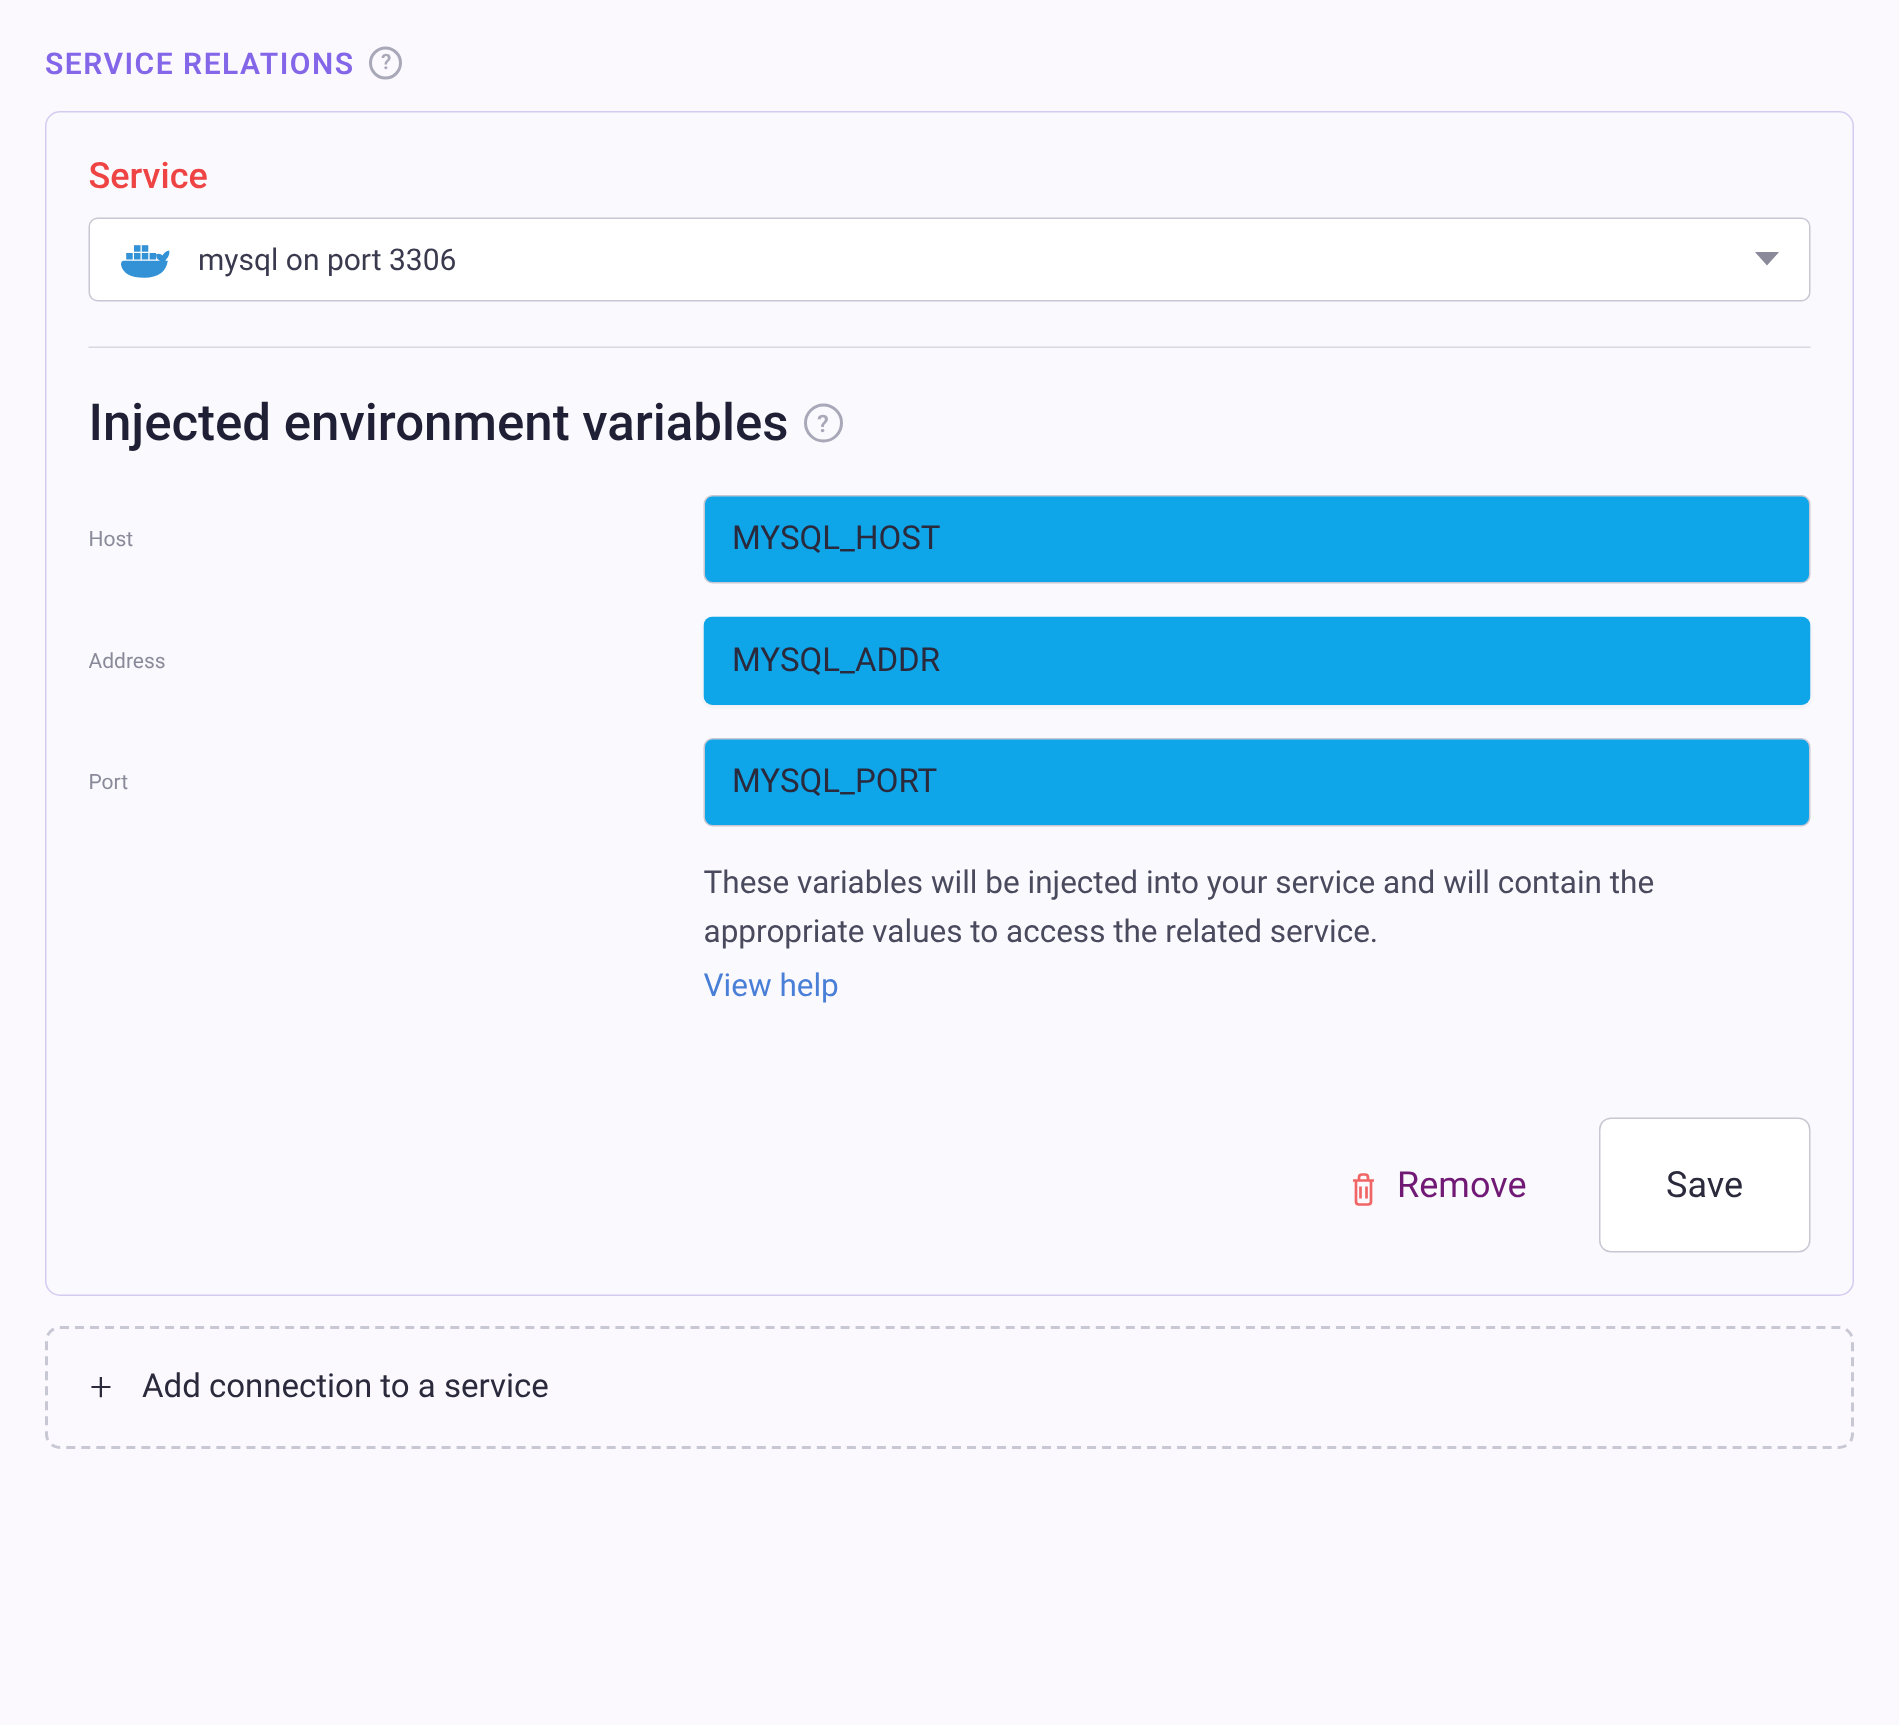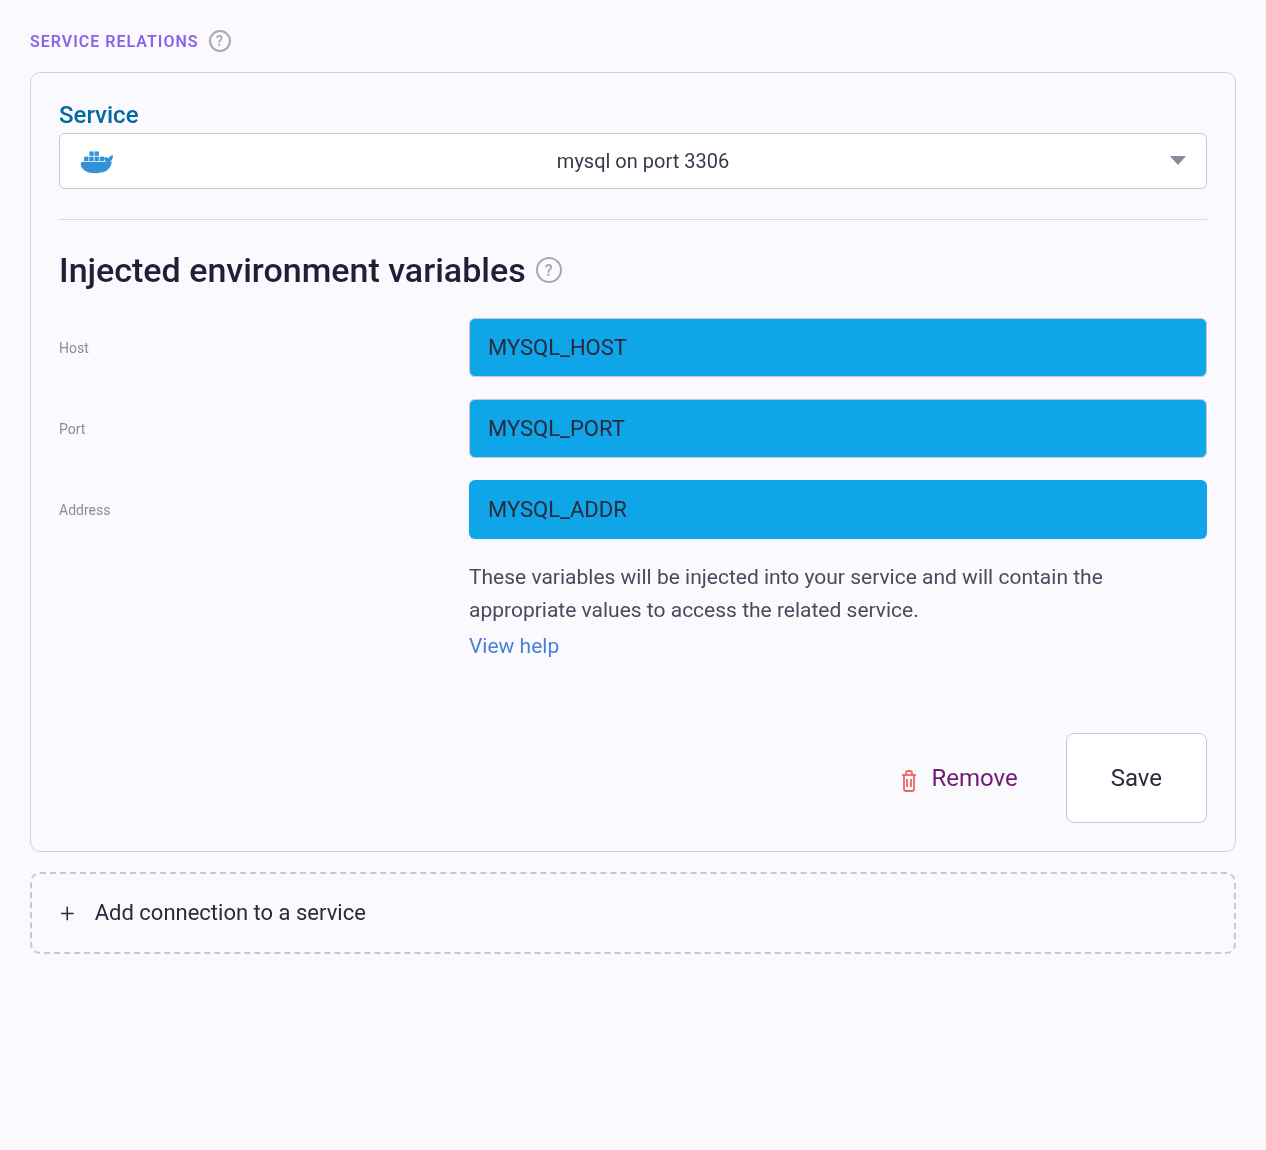--- a/index.html
+++ b/index.html
@@ -14,21 +14,21 @@
       color: #2a2a3c;
     }
     .section-header {
       display: flex;
       align-items: center;
       gap: 10px;
       margin-bottom: 20px;
     }
     .section-title {
       color: #8466e8;
-      font-size: 16px;
+      font-size: 20px;
       font-weight: 600;
       letter-spacing: 1px;
     }
     .help-icon {
       width: 22px;
       height: 22px;
       border: 2px solid #a8a8b8;
       border-radius: 50%;
       display: flex;
       align-items: center;
@@ -55,39 +55,38 @@
     }
     .card {
       background: #faf9fd;
       border: 1px solid #d4ccf0;
       border-radius: 10px;
       padding: 28px;
     }
     .field-label {
       font-size: 24px;
       font-weight: 500;
-      color: #0369a1;
-      margin-bottom: 4px;
+      color: #ef4444;
+      margin-bottom: 14px;
     }
     .select-wrapper {
       position: relative;
     }
     .select-box {
       width: 100%;
       background: #fff;
       border: 1px solid #c8c8d4;
       border-radius: 6px;
       padding: 14px 20px;
       display: flex;
       align-items: center;
       gap: 16px;
       cursor: pointer;
       font-size: 20px;
       color: #3a3a4f;
-      text-align: center;
     }
     .docker-icon {
       width: 36px;
       height: 26px;
       flex-shrink: 0;
     }
     .select-value {
       flex: 1;
     }
     .chevron-down {
@@ -236,28 +235,28 @@
   <div class="subsection-title">
     <span>Injected environment variables</span>
     <span class="help-icon-small">?</span>
   </div>
 
   <div class="form-row">
     <div class="form-label">Host</div>
     <input class="form-input" value="MYSQL_HOST" style="">
   </div>
 
+  <div class="form-row form-row-noborder">
+    <div class="form-label">Address</div>
+    <input class="form-input" value="MYSQL_ADDR" style="">
+  </div>
+
   <div class="form-row">
     <div class="form-label">Port</div>
     <input class="form-input" value="MYSQL_PORT" style="">
-  </div>
-
-  <div class="form-row form-row-noborder">
-    <div class="form-label">Address</div>
-    <input class="form-input" value="MYSQL_ADDR" style="">
   </div>
 
   <div class="help-text-row">
     <div class="help-text-spacer"></div>
     <div class="help-text">
       <span>These variables will be injected into your service and will contain the appropriate values to access the related service.</span>
       <a class="help-link">View help</a>
     </div>
   </div>
 

